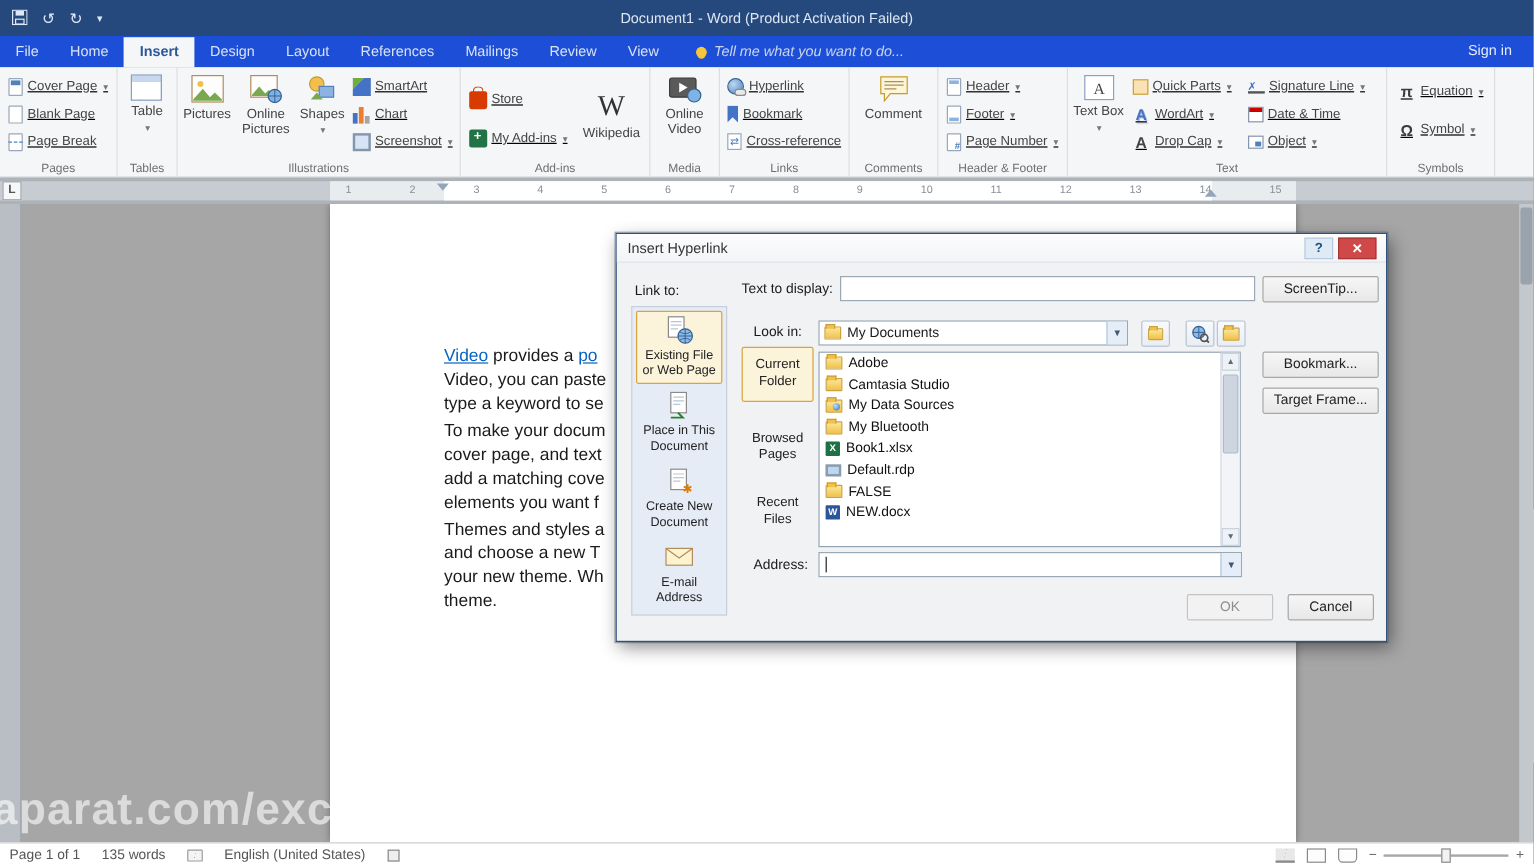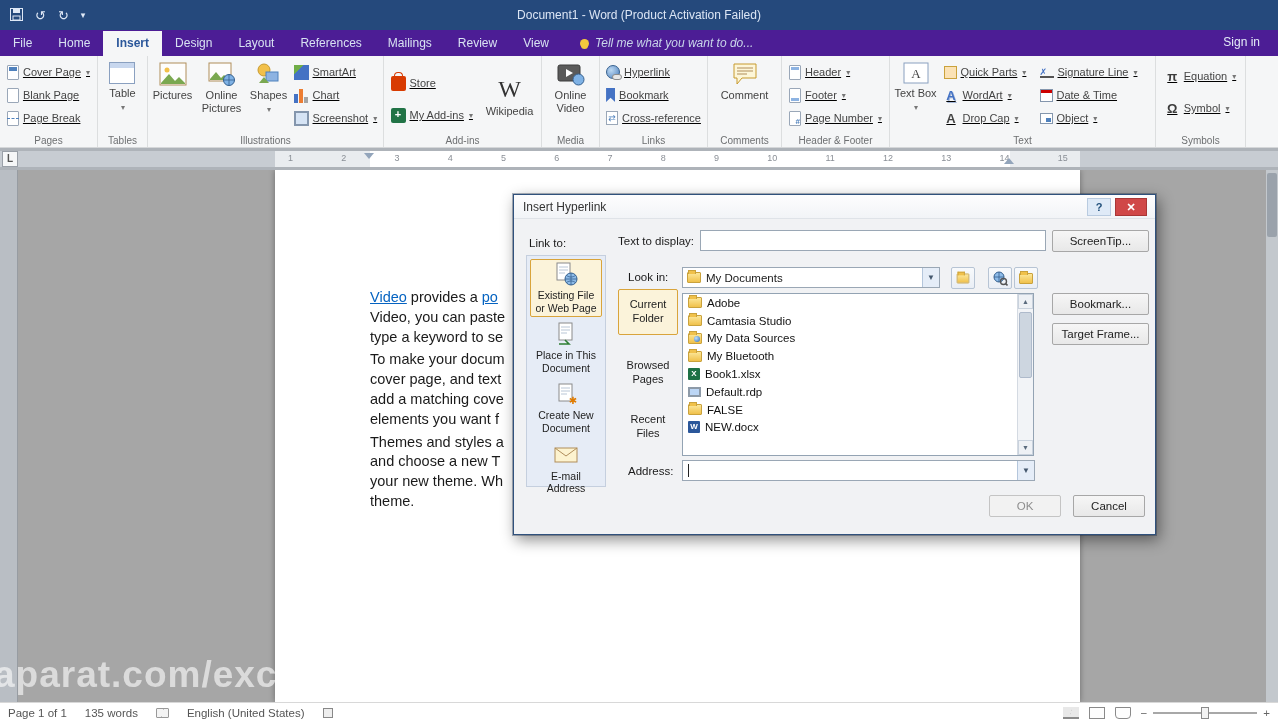--- a/index.html
+++ b/index.html
@@ -6,21 +6,21 @@
   html,body { width:1278px; height:720px; overflow:hidden; }
   body { font-family:"Liberation Sans", sans-serif; font-size:12px; background:#a6a6a6; position:relative; }
 
   
   .titlebar { height:30px; background:#25497c; display:flex; align-items:center; color:#e8eefb; position:relative; }
   .qat { display:flex; align-items:center; gap:12px; padding-left:10px; width:130px; }
   .qat .qbtn { color:#dfe8f6; font-size:13px; line-height:1; cursor:default; }
   .win-title { position:absolute; left:0; right:0; text-align:center; font-size:12px; color:#dce6f5; pointer-events:none; }
 
   
-  .tabsrow { height:26px; background:#4c1d95; display:flex; align-items:flex-end; color:#d8e2f2; }
+  .tabsrow { height:26px; background:#1d4ed8; display:flex; align-items:flex-end; color:#d8e2f2; }
   .rtab { padding:5px 13px 6px; font-size:12px; cursor:default; }
   .rtab.active { background:#f5f6f7; color:#2b579a; font-weight:bold; }
   .tellme { display:flex; align-items:center; gap:6px; margin-left:18px; padding-bottom:6px; color:#c9d6ea; font-style:italic; }
   .bulb { width:9px; height:9px; border-radius:50%; background:#f5c73d; display:inline-block; box-shadow:0 2px 0 -1px #f5c73d; }
   .signin { margin-left:auto; padding:0 18px 7px; color:#e4ecf8; }
 
   
   .ribbon { height:92px; background:#f5f6f7; border-bottom:1px solid #d5d7d9; display:flex; }
   .rgroup { position:relative; border-right:1px solid #dcdedf; padding:3px 2px 16px; display:flex; justify-content:center; }
   .glabel { position:absolute; bottom:1px; left:0; right:0; text-align:center; font-size:10px; color:#6d6f71; }
@@ -95,21 +95,21 @@
   .dlg-ctl { position:absolute; top:3px; height:18px; display:flex; align-items:center; justify-content:center; font-size:11px; }
   .dlg-help { right:44px; width:24px; background:#dfeaf7; border:1px solid #b9cbe0; color:#1f4e79; font-weight:bold; }
   .dlg-close { right:8px; width:32px; background:#d04848; border:1px solid #a83636; color:#fff; font-weight:bold; }
 
   .dlbl { position:absolute; color:#1a1a1a; }
   .dinput { position:absolute; background:#fff; border:1px solid #9aa7b5; height:21px; font-size:11.5px; padding:2px 4px; font-family:"Liberation Sans",sans-serif; }
 
   .dbtn { position:absolute; height:22px; background:linear-gradient(#f6f6f6,#e8e8e8); border:1px solid #a7a7a7; border-radius:2px; font-size:11.5px; color:#222; text-align:center; line-height:20px; }
   .dbtn.disabled { color:#8e8e8e; background:#f2f2f2; border-color:#c4c4c4; }
 
-  .linkto-strip { position:absolute; left:12px; top:60px; width:80px; height:232px; background:#e6ecf6; border:1px solid #c5cfde; display:flex; flex-direction:column; align-items:center; padding:3px; gap:2px; }
+  .linkto-strip { position:absolute; left:12px; top:60px; width:80px; height:258px; background:#e6ecf6; border:1px solid #c5cfde; display:flex; flex-direction:column; align-items:center; padding:3px; gap:2px; }
   .lt-item { flex:1; display:flex; flex-direction:column; align-items:center; justify-content:center; text-align:center; font-size:10.5px; line-height:1.2; color:#222; border:1px solid transparent; border-radius:2px; padding:2px; }
   .lt-item.sel { background:#fbf3da; border-color:#d9a43b; }
   .lt-ic { margin-bottom:3px; }
 
   .ftab { position:absolute; left:104px; width:60px; text-align:center; font-size:11px; line-height:1.25; color:#222; display:flex; align-items:center; justify-content:center; border:1px solid transparent; border-radius:2px; }
   .ftab.sel { background:#fbf3da; border-color:#d9a43b; }
 
   .combo { position:absolute; background:#fff; border:1px solid #9aa7b5; height:21px; display:flex; align-items:center; padding-left:4px; gap:5px; }
   .combo .arrowbtn { margin-left:auto; width:17px; height:100%; background:#e5edf8; border-left:1px solid #b4c6dc; display:flex; align-items:center; justify-content:center; font-size:8px; color:#44586e; }
   .mini-folder { width:14px; height:11px; background:linear-gradient(#fce79a,#f0c14b); border:1px solid #caa23c; border-radius:1px; position:relative; flex:none; }

